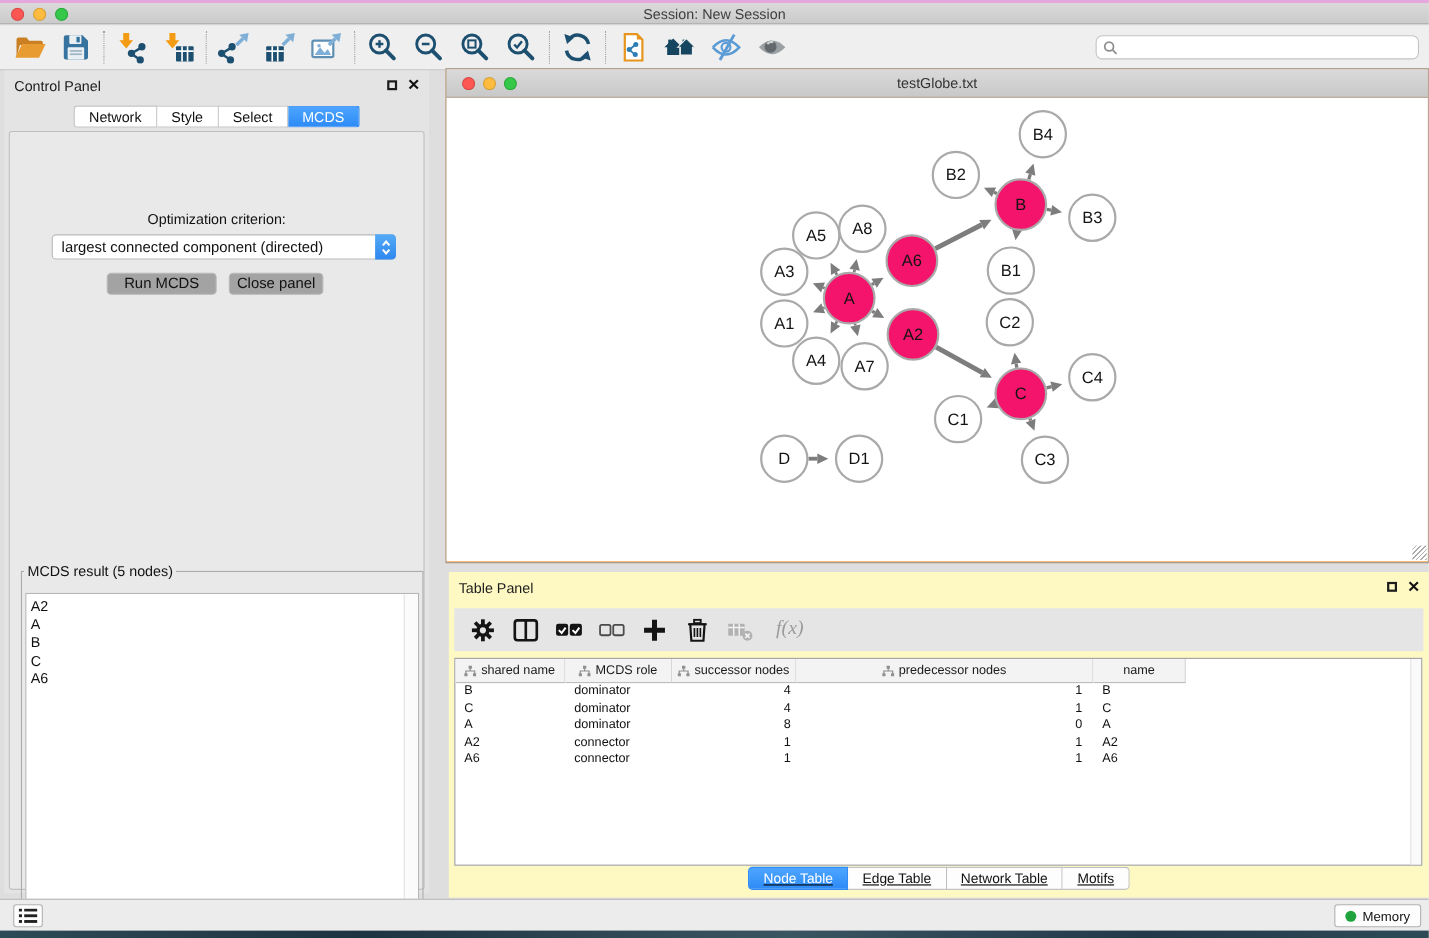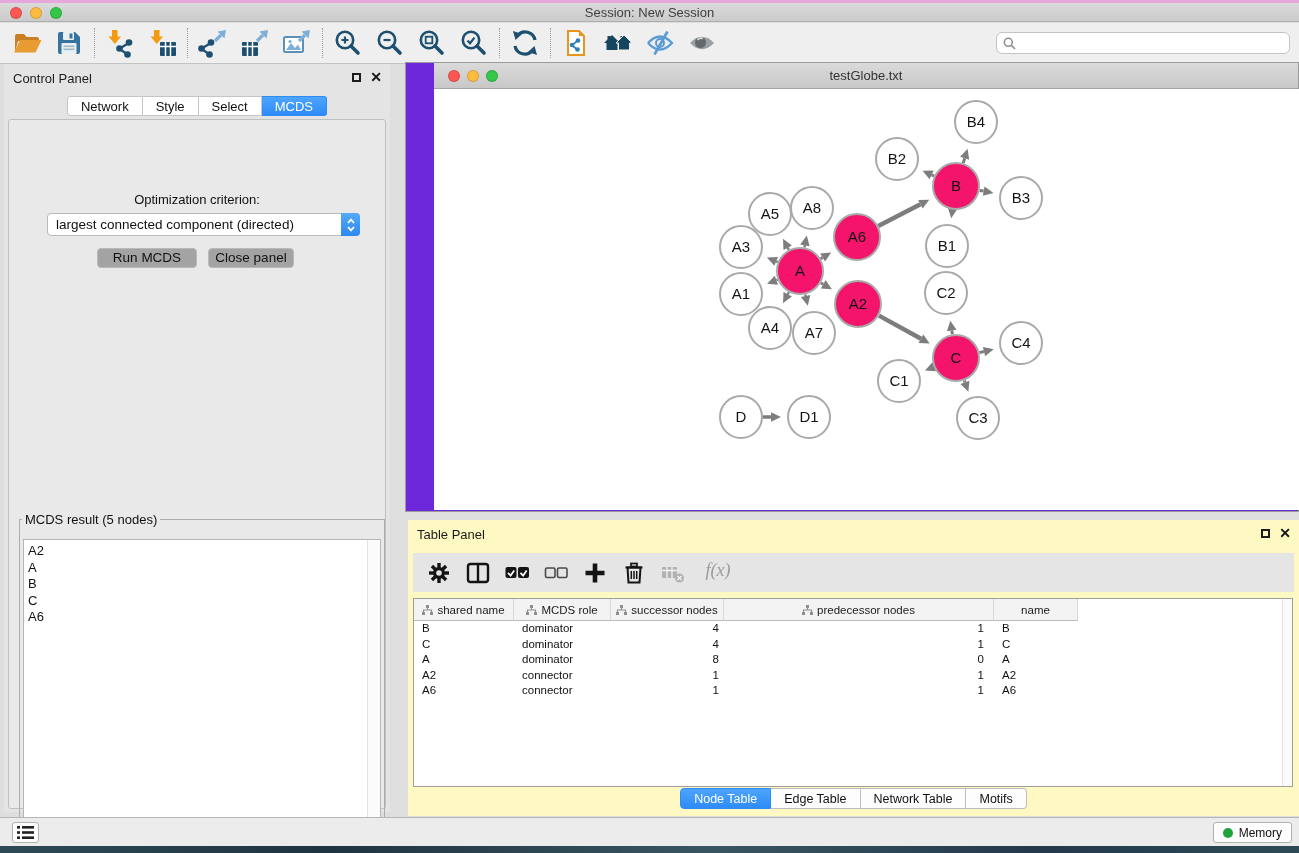--- a/index.html
+++ b/index.html
@@ -52,22 +52,22 @@
   fieldset.result-box { position:absolute; left:10px; top:392px; width:366px; height:345px;
             border:1px solid #ACACAC; margin:0; padding:0; }
   fieldset.result-box legend { font-size:13px; color:#111; padding:0 3px; margin-left:2px; }
   .result-list { position:absolute; left:3px; right:3px; top:12px; bottom:3px; background:#fff;
                  border:1px solid #B6B6B6; }
   .result-scroll { position:absolute; right:0; top:0; bottom:0; width:13px; background:#FBFBFB; border-left:1px solid #E2E2E2; }
   .result-items { padding:3px 0 0 4px; }
   .result-item { font-size:13px; line-height:16.5px; color:#111; }
 
   
-  .network-window { position:absolute; left:405px; top:62px; width:894px; height:450px; background:#6d28d9;
-                    border:1px solid #9B9B9B;padding-left:28px; }
+  .network-window { position:absolute; left:405px; top:62px; width:894px; height:450px; background:#fdba74;
+                    border:1px solid #9B9B9B; }
   .nw-titlebar { position:relative; height:26px; background:linear-gradient(#DADADA,#C8C8C8);
                  border-bottom:1px solid #A6A6A6; }
   .nw-titlebar .lights { left:14px; top:7px; gap:7px; }
   .nw-title { text-align:center; font-size:13px; color:#333; line-height:25px; }
   .nw-canvas { position:relative; width:892px; height:421px; background:#fff; }
   .resize-grip { position:absolute; right:1px; bottom:1px; width:13px; height:13px;
      background:repeating-linear-gradient(135deg, transparent 0 2px, #ADADAD 2px 3px); }
 
   
   .table-panel { position:absolute; left:408px; top:520px; width:891px; height:296px; background:#fef9c3; }
@@ -76,21 +76,21 @@
   .tp-icon { width:26px; height:26px; display:flex; align-items:flex-start; justify-content:center; }
   .fx-label { font-family:"Liberation Serif", serif; font-style:italic; font-size:18px; color:#9B9B9B; }
   .tp-table { position:absolute; left:5px; top:78px; width:880px; height:189px; background:#fff;
               border:1px solid #9E9E9E; overflow:hidden; }
   .thead { display:flex; height:22px; }
   .th { height:22px; background:#F3F3F3; border-right:1px solid #D8D8D8; border-bottom:1px solid #BDBDBD;
         display:flex; align-items:center; justify-content:center; gap:4px; font-size:11.5px; color:#1A1A1A; }
   .tr { display:flex; height:15.6px; }
   .td { font-size:11.5px; color:#111; line-height:15.6px; white-space:nowrap; overflow:hidden; }
   .table-scroll { position:absolute; right:0; top:0; bottom:0; width:10px; background:#FAFAFA; border-left:1px solid #E4E4E4; }
-  .tp-tabs { position:absolute; left:0; top:268px; width:100%; display:flex; justify-content:center; }
+  .tp-tabs { position:absolute; left:0; top:268px; width:100%; display:flex; justify-content:center;text-decoration:underline; }
   .bt-tab { height:21px; line-height:21px; padding:0 13px; background:#FDFDFD; border:1px solid #BDBDBD;
             border-left:none; font-size:12.5px; color:#111; }
   .bt-tab:first-child { border-left:1px solid #BDBDBD; border-radius:4px 0 0 4px; }
   .bt-tab:last-child { border-radius:0 4px 4px 0; }
   .bt-tab.active { background:linear-gradient(#4DA5FE,#2E8BF7); color:#fff; border-color:#2E8BF7; }
 
   
   .statusbar { position:absolute; left:0; top:817px; width:100%; height:29px; background:#ECECEC;
                border-top:1px solid #B5B5B5;padding-left:8px; }
   .list-btn { position:absolute; left:12px; top:4px; width:27px; height:21px; background:#FDFDFD;

